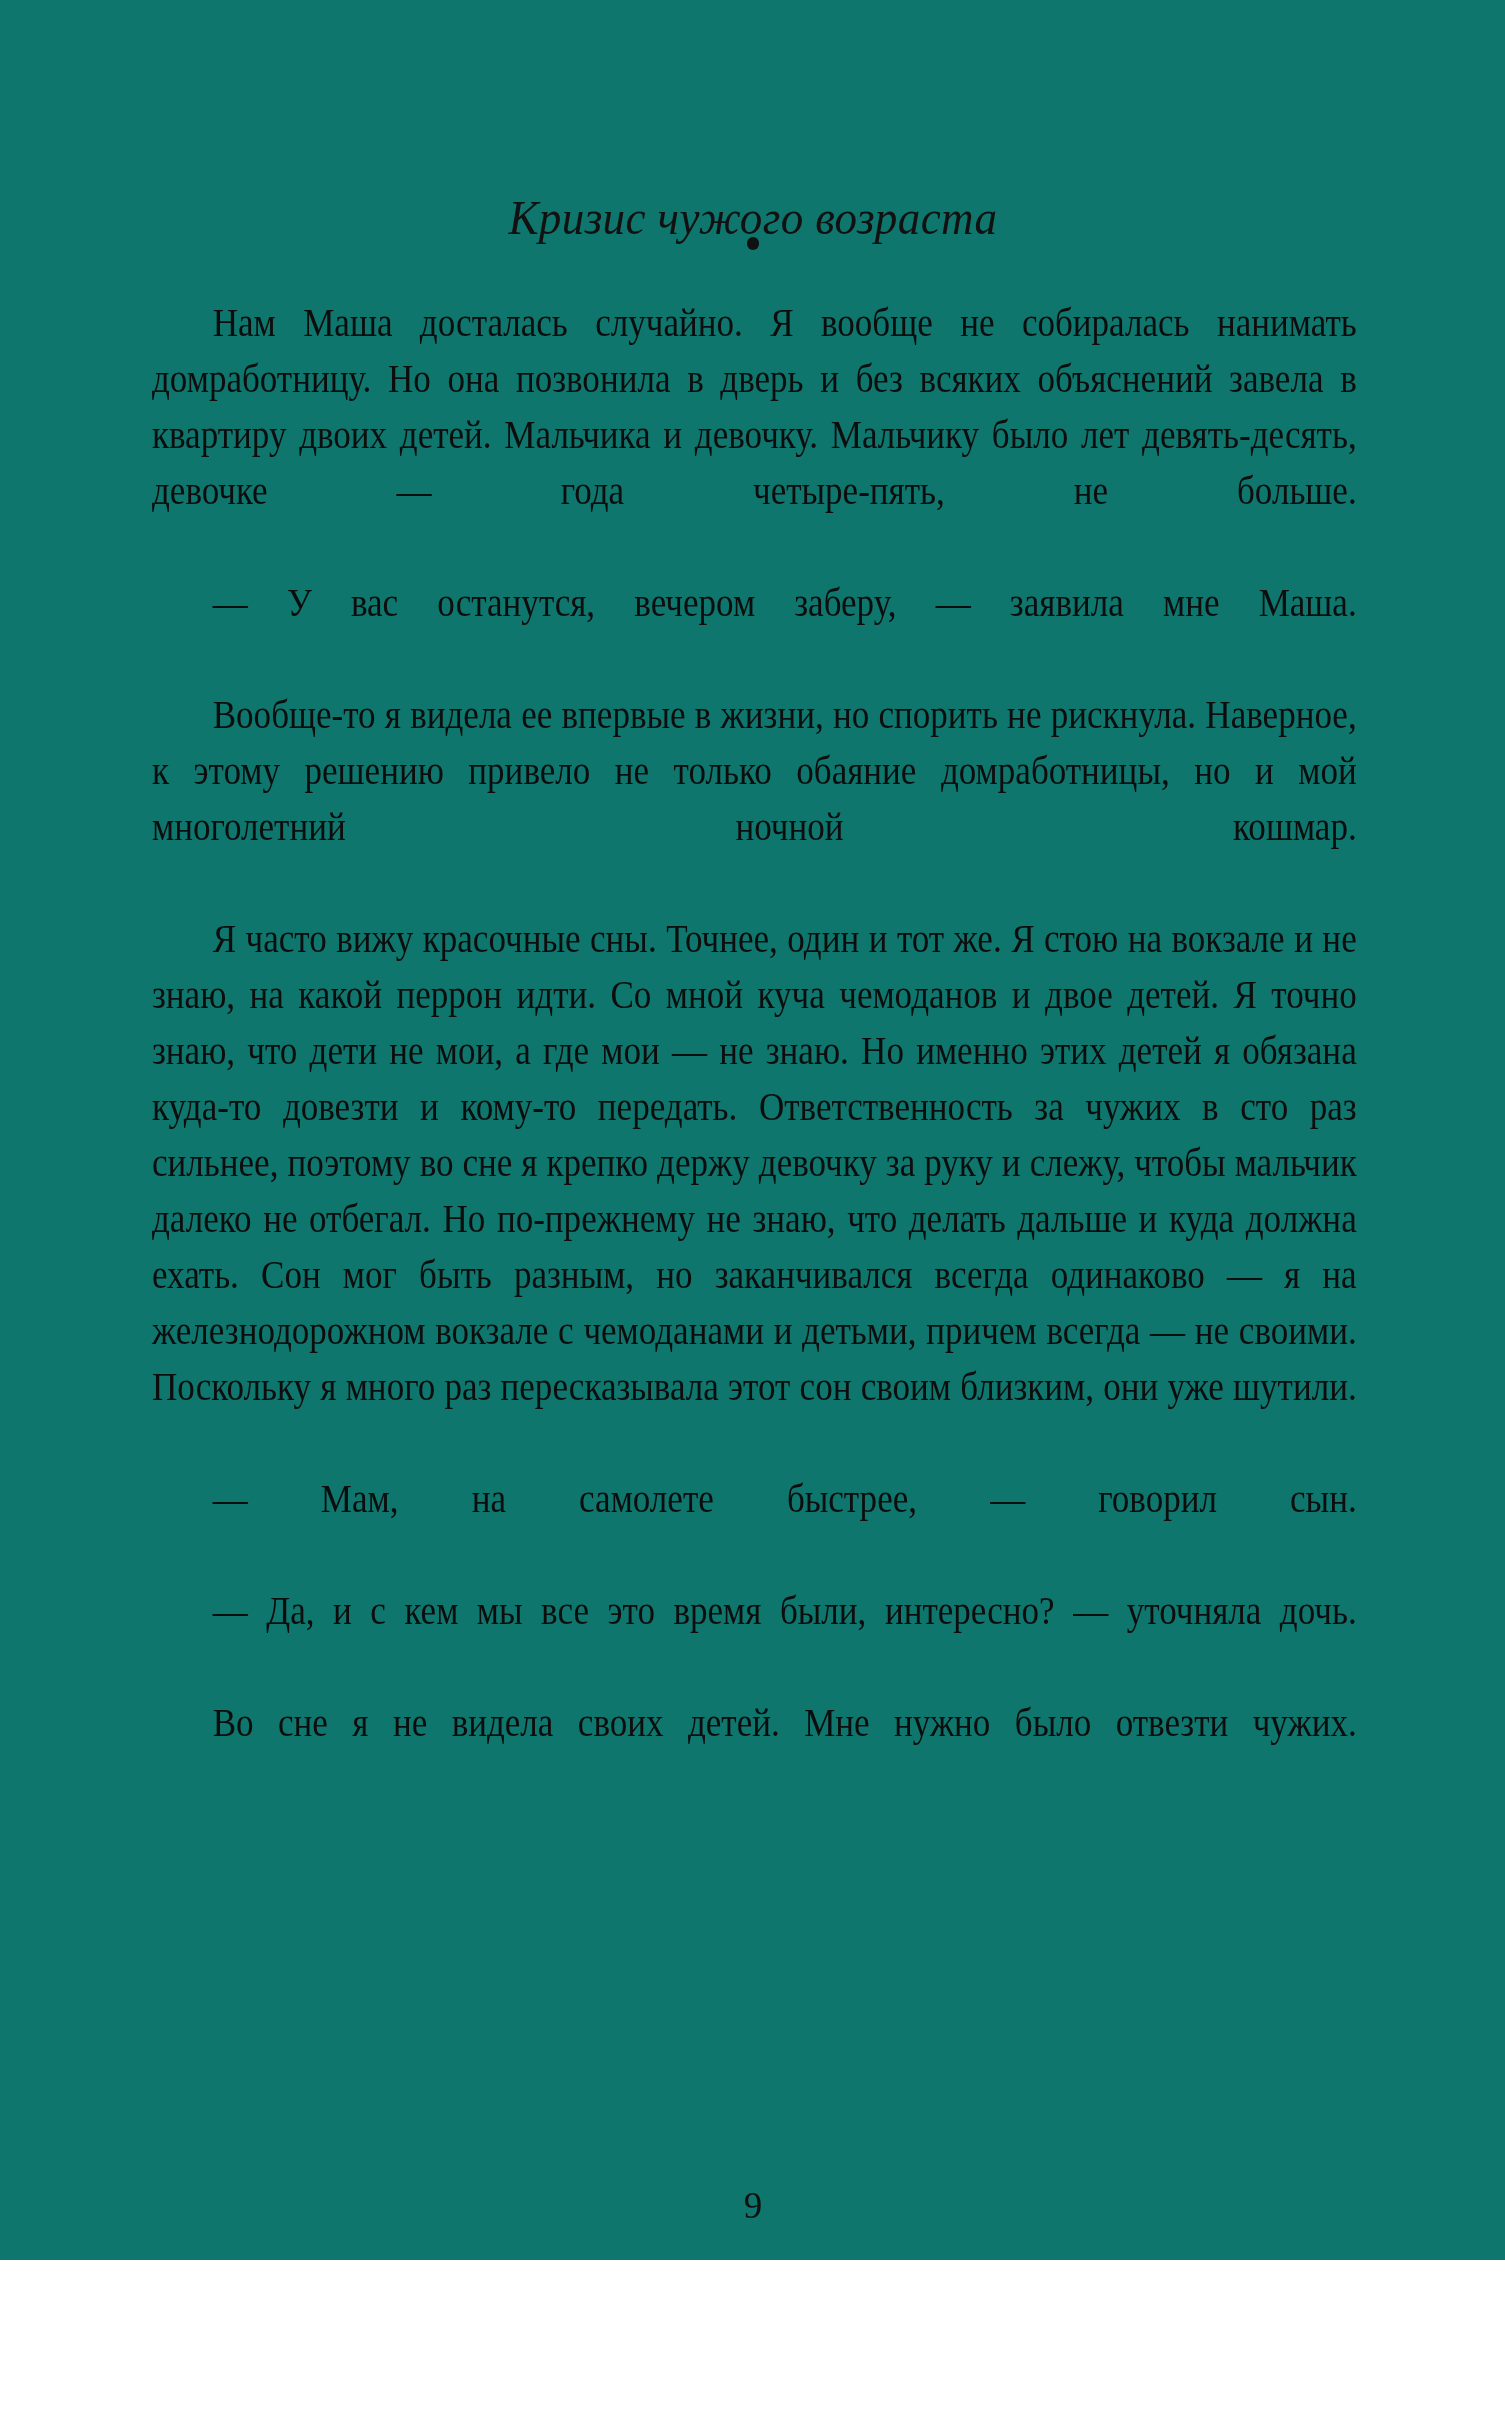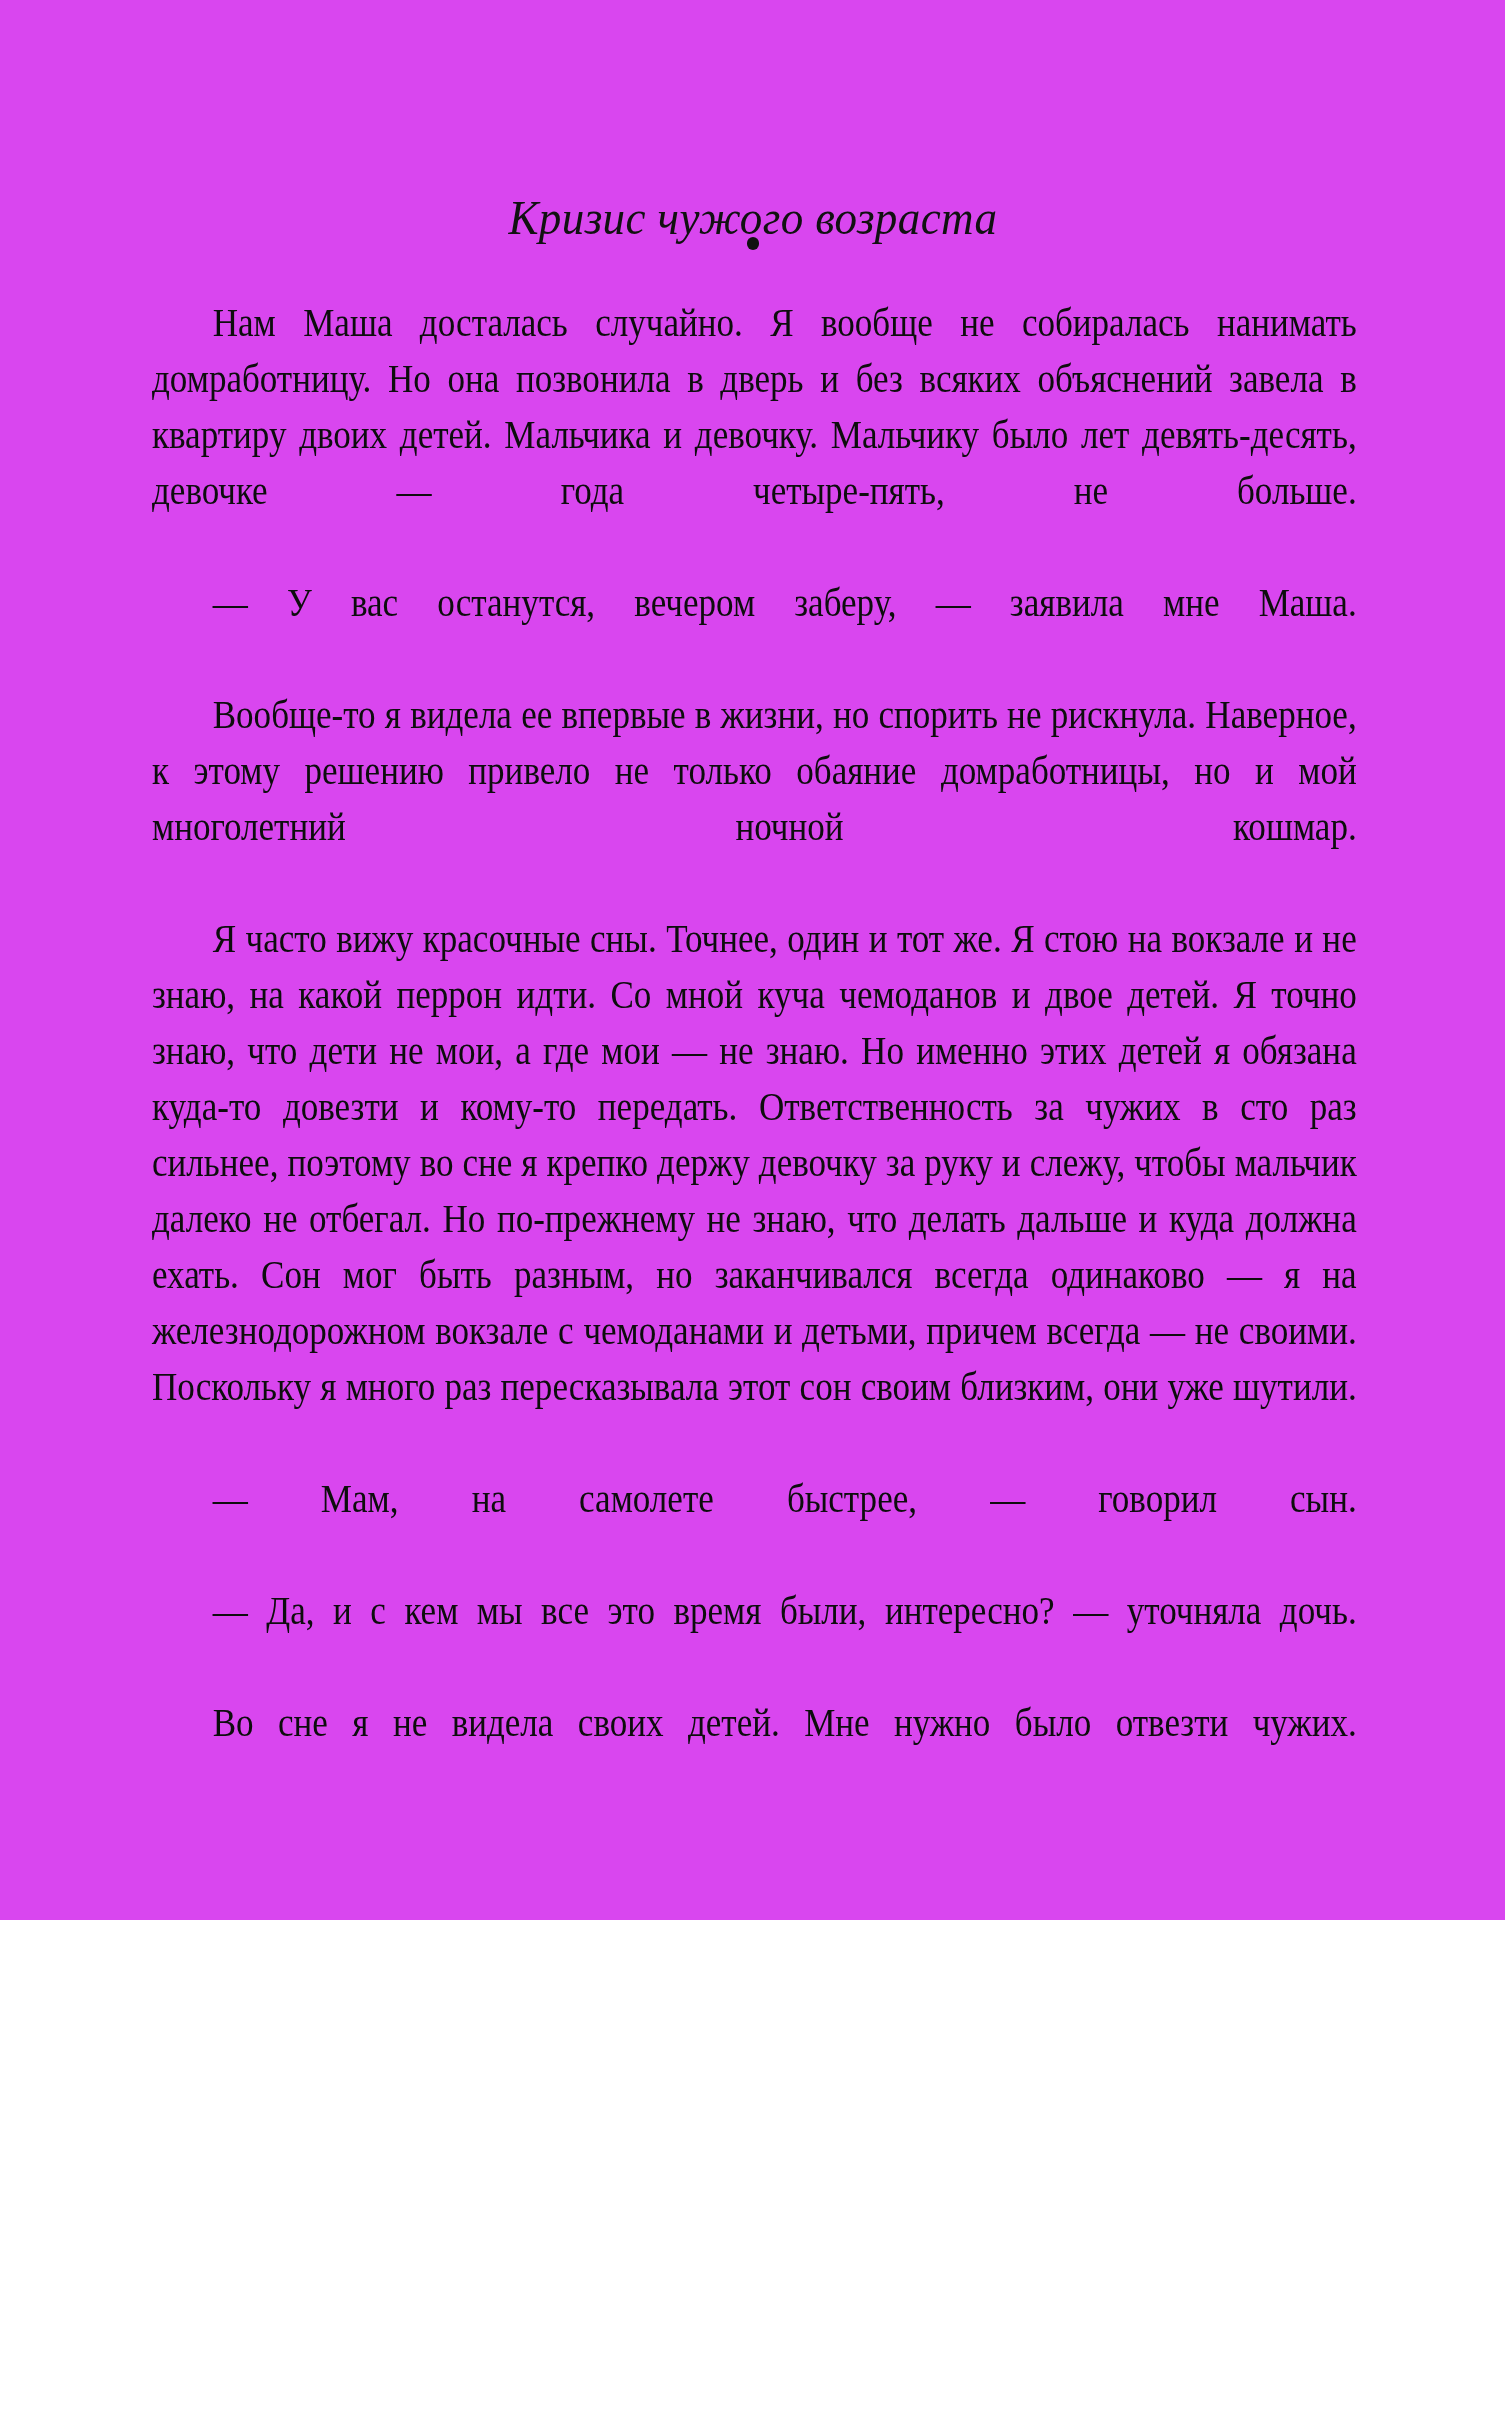--- a/index.html
+++ b/index.html
@@ -4,22 +4,22 @@
 <style>
   html, body {
     margin: 0;
     padding: 0;
     background: #ffffff;
   }
 
   .page {
     position: relative;
     width: 1506px;
-    height: 1920px;
-    background: #d946ef;
+    height: 2260px;
+    background: #0f766e;
     margin: 0 auto;
     overflow: hidden;
     box-sizing: border-box;
     text-decoration: underline;
   }
 
   
   .chapter-title {
     position: absolute;
     top: 159px;

